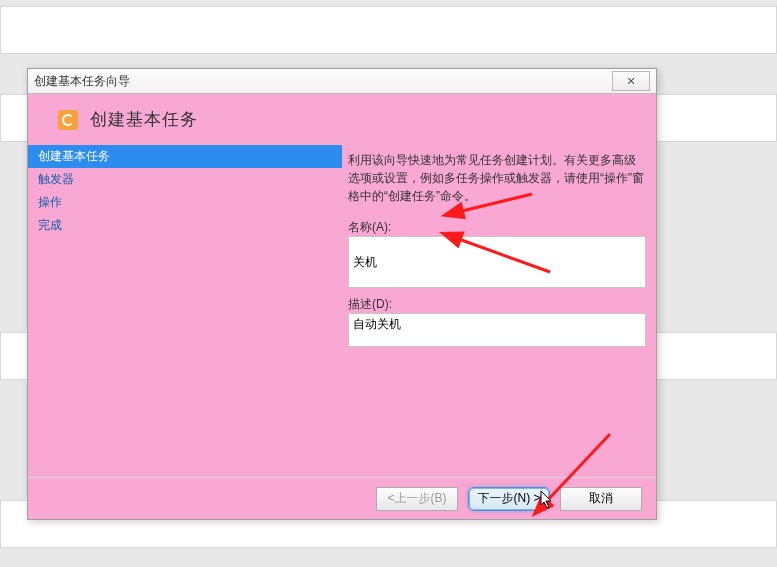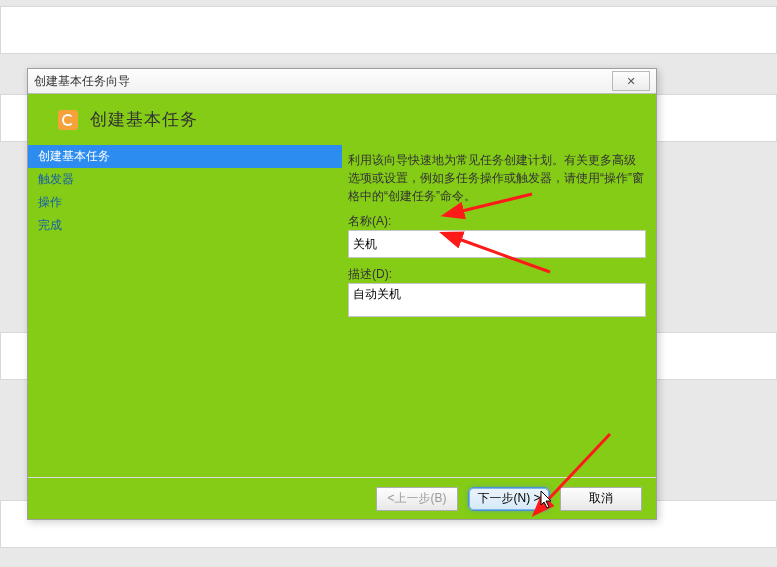--- a/index.html
+++ b/index.html
@@ -23,21 +23,21 @@
   .bg-bar.b2 { top: 94px; }
   .bg-bar.b3 { top: 332px; }
   .bg-bar.b4 { top: 500px; }
 
   .dialog {
     position: absolute;
     left: 27px;
     top: 68px;
     width: 630px;
     height: 452px;
-    background: #84cc16;
+    background: #f9a8d4;
     border: 1px solid #9f9f9f;
     box-shadow: 2px 2px 8px rgba(0,0,0,0.2);
     display: flex;
     flex-direction: column;
   }
   .titlebar {
     height: 25px;
     background: linear-gradient(#fdfdfd,#f1f1f1);
     border-bottom: 1px solid #bdbdbd;
     display: flex;
@@ -104,38 +104,38 @@
     color: #fff;
   }
   .content {
     flex: 1;
     padding: 6px 10px 0 6px;
     font-size: 12px;
     color: #333;
   }
   .desc-text {
     line-height: 1.5;
-    margin-bottom: 6px;
+    margin-bottom: 12px;
   }
   .form-row {
     display: flex;
     margin-bottom: 6px;
     flex-direction: column;
   }
   .form-label {
     width: 48px;
     padding-top: 2px;
   }
   .text-input {
     flex: 1;
     height: 16px;
     border: 1px solid #c5c5c5;
     background: #fff;
     font-size: 12px;
-    padding: 6px 4px;
+    padding: 18px 4px;
     font-family: inherit;
   }
   .textarea-input {
     flex: 1;
     height: 64px;
     border: 1px solid #c5c5c5;
     background: #fff;
     font-size: 12px;
     padding: 2px 4px;
     font-family: Liberation Sans, sans-serif;

